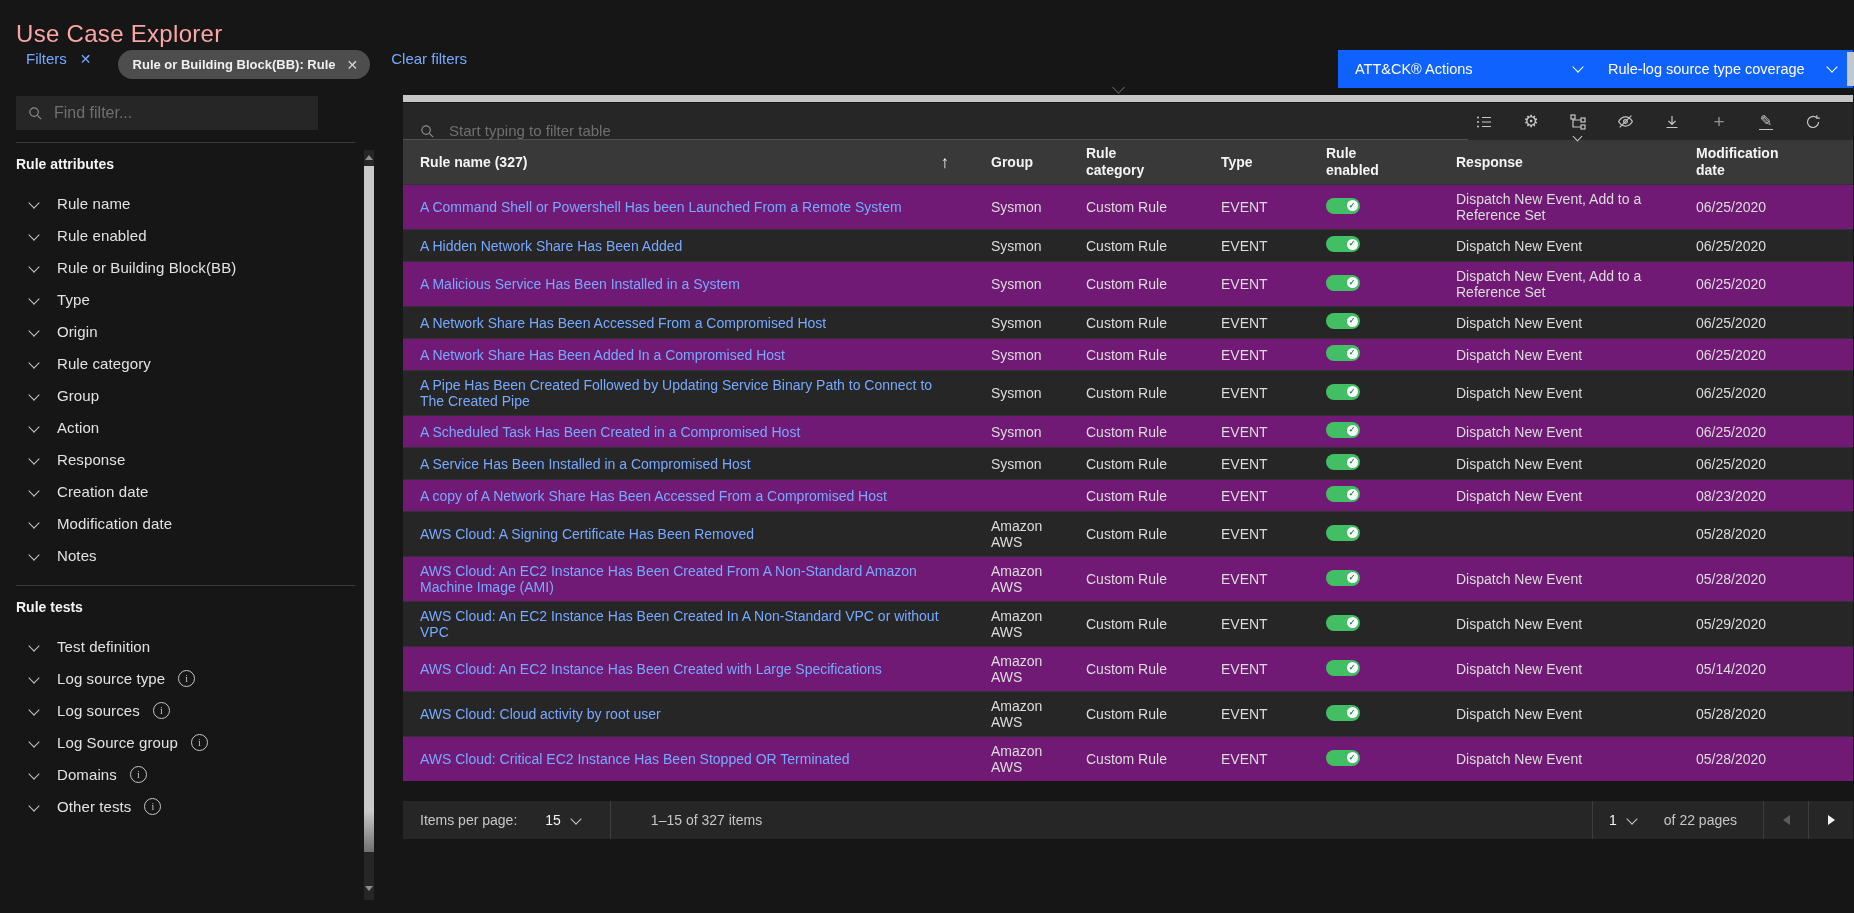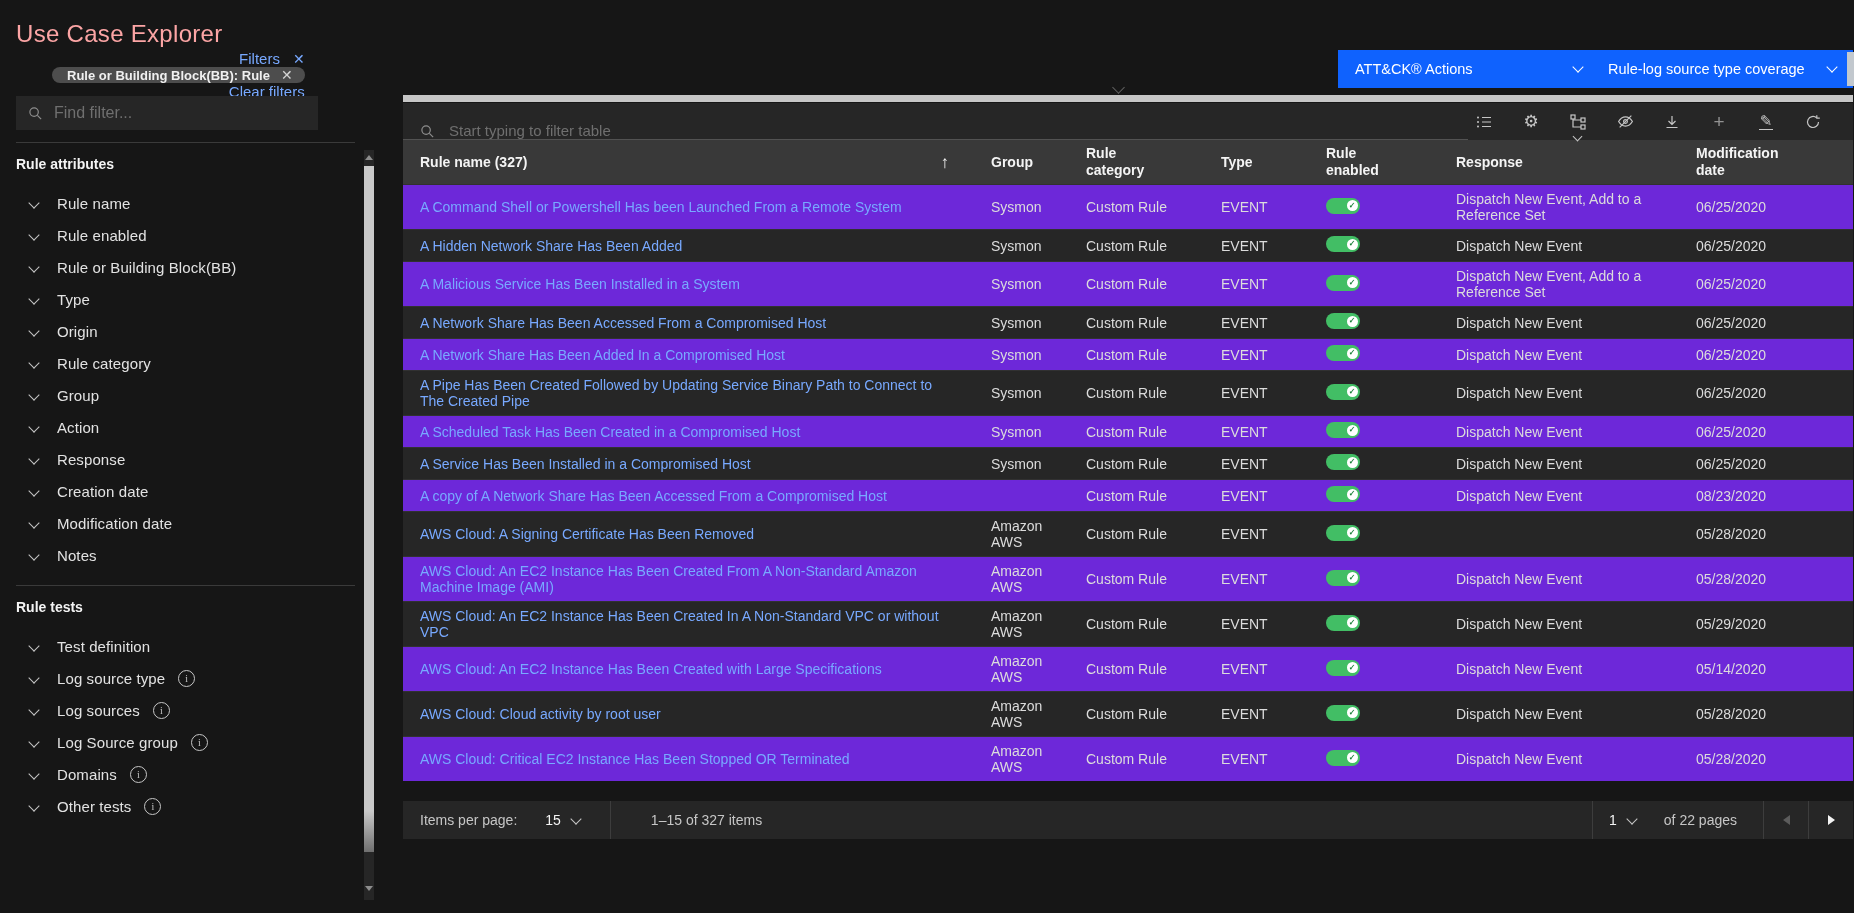--- a/index.html
+++ b/index.html
@@ -1,21 +1,21 @@
 <!DOCTYPE html>
 <html><head>
 <meta charset="utf-8">
 <style>
   html,body{margin:0;padding:0;background:#0d0d0d;}
   .app{position:relative;width:1854px;height:913px;background:#161616;overflow:hidden;
        font-family:"Liberation Sans",sans-serif;color:#f4f4f4;}
 
   
   .page-title{position:absolute;left:16px;top:20px;font-size:24px;font-weight:300;color:#fca5a5;letter-spacing:.3px;}
-  .filter-row{position:absolute;left:26px;top:50px;height:32px;display:flex;align-items:flex-end;flex-direction:column;}
+  .filter-row{position:absolute;left:26px;top:50px;height:32px;display:flex;align-items:flex-start;}
   .filters-link{display:flex;align-items:center;gap:13px;color:#78a9ff;font-size:15px;cursor:pointer;}
   .filters-x{font-size:14px;color:#78a9ff;}
   .tag{margin-left:26px;height:29px;background:#4d4d4d;border-radius:15px;display:flex;align-items:center;
        padding:0 12px 0 15px;font-size:13px;font-weight:700;color:#f0f0f0;}
   .tag-x{margin-left:11px;font-weight:400;font-size:14px;color:#d4d4d4;cursor:pointer;}
   .clear-link{margin-left:21px;color:#78a9ff;font-size:15px;cursor:pointer;}
 
   .top-btn{position:absolute;top:50px;height:38px;background:#0f62fe;color:#ffffff;font-size:14.5px;
            display:flex;align-items:center;justify-content:space-between;padding:0 17px;box-sizing:border-box;cursor:pointer;}
   #btn-attack{left:1327px;width:261px;margin-left:11px;}
@@ -64,21 +64,21 @@
   .mini-chev{position:absolute;left:50%;bottom:-2px;margin-left:-4px;width:6px;height:6px;
              border-right:1.3px solid #c6c6c6;border-bottom:1.3px solid #c6c6c6;transform:rotate(45deg);}
 
   .grid{display:grid;grid-template-columns:572px 95px 135px 105px 130px 240px 173px;align-items:center;}
   .thead{height:44px;background:#393939;font-size:14px;font-weight:700;}
   .th{padding-left:16px;line-height:17px;cursor:pointer;}
   .th0{display:flex;align-items:center;justify-content:space-between;padding-left:17px;padding-right:26px;}
   .sortarrow{font-weight:400;font-size:17px;color:#f4f4f4;}
   .th .wrapcap{display:block;}
 
-  .tbody .trow{background:#6d28d9;border-top:1px solid #313131;font-size:14px;color:#dcdcdc;min-height:28px;}
+  .tbody .trow{background:#701a75;border-top:1px solid #313131;font-size:14px;color:#dcdcdc;min-height:28px;}
   .tbody .trow:nth-child(even){background:#262626;}
   .cell{padding:6px 8px 6px 16px;line-height:16px;}
   .c-name{padding-left:17px;padding-right:20px;}
   .rlink{color:#78a9ff;text-decoration:none;cursor:pointer;}
   .tgl{display:inline-block;width:34px;height:16px;border-radius:8px;background:#42be65;position:relative;cursor:pointer;}
   .knob{position:absolute;right:2.5px;top:2.5px;width:11px;height:11px;border-radius:50%;background:#ffffff;
         display:flex;align-items:center;justify-content:center;font-size:8px;font-weight:700;color:#198038;line-height:1;}
 
   
   .pager{margin-top:20px;height:38px;background:#262626;display:flex;align-items:center;font-size:14px;color:#c6c6c6;}

